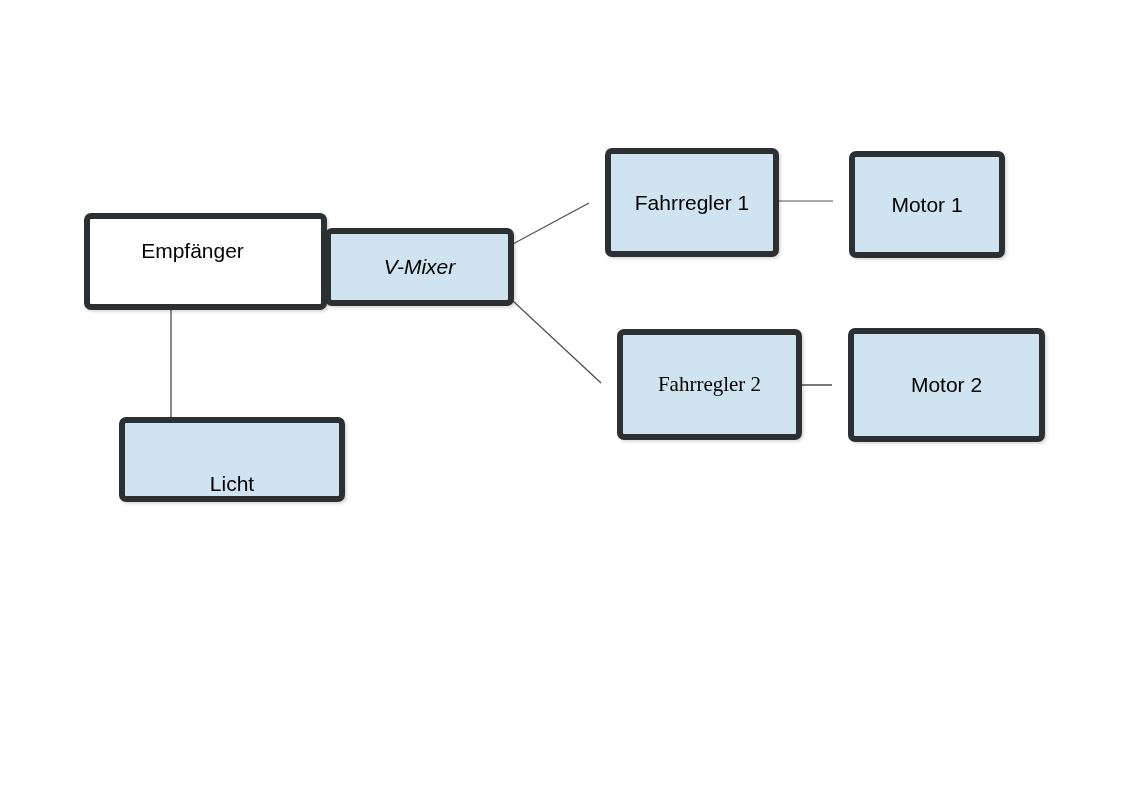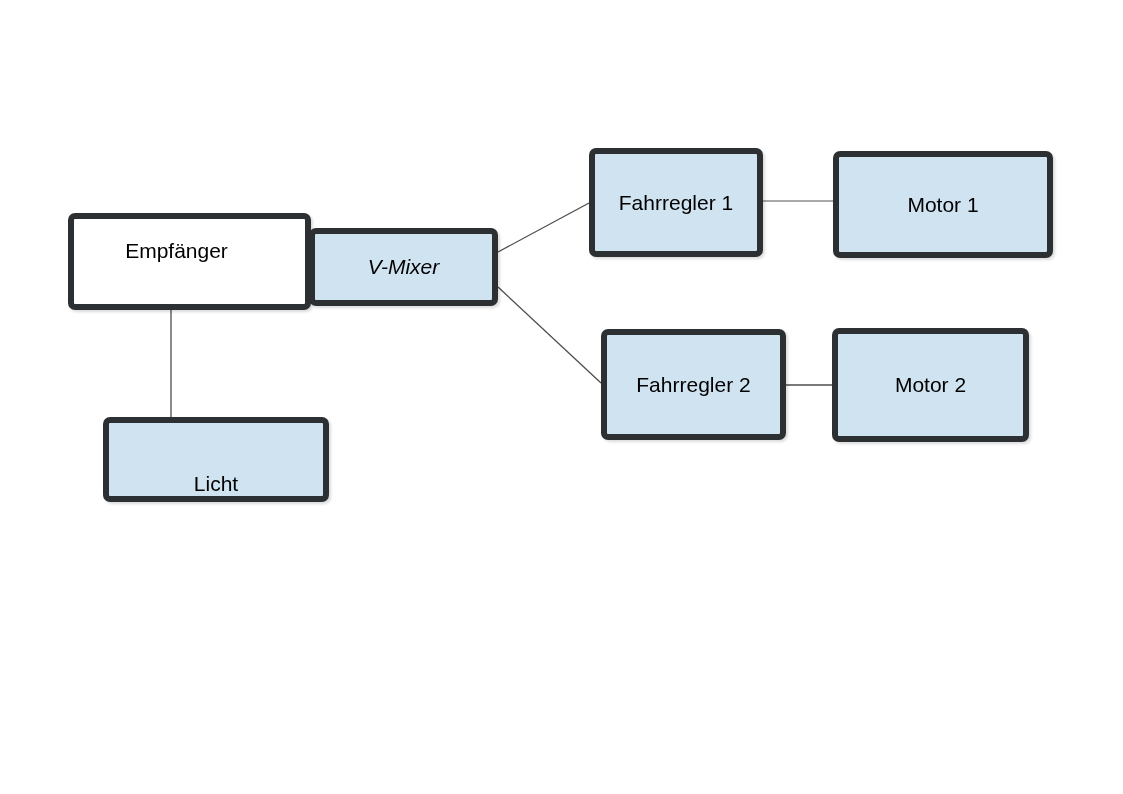--- a/index.html
+++ b/index.html
@@ -28,20 +28,21 @@
     border-radius: 7px;
     background: var(--node-fill, #d0e3f1);
     box-shadow: 2px 2px 3px rgba(0,0,0,0.14);
     display: flex;
     align-items: center;
     justify-content: center;
     color: #000000;
     font-size: 21px;
     line-height: 1.2;
     white-space: nowrap;
+    margin-left: 16px;
   }
   .node.white {
     background: var(--node-white-fill, #ffffff);
   }
   .node .label {
     display: block;
   }
   .node.offset-label .label {
     transform: translate(-13px, -11px);
   }
@@ -65,25 +66,25 @@
   </div>
 
   <div class="node" style="left:309px; top:228px; width:189px; height:78px;font-style:italic;">
     <span class="label">V-Mixer</span>
   </div>
 
   <div class="node" style="left:589px; top:148px; width:174px; height:109px;">
     <span class="label">Fahrregler 1</span>
   </div>
 
-  <div class="node" style="left:833px; top:151px; width:220px; height:107px;">
+  <div class="node" style="left:833px; top:151px; width:156px; height:107px;">
     <span class="label">Motor 1</span>
   </div>
 
-  <div class="node" style="left:601px; top:329px; width:185px; height:111px;">
+  <div class="node" style="left:601px; top:329px; width:185px; height:111px;font-family:Liberation Serif, serif;">
     <span class="label">Fahrregler 2</span>
   </div>
 
   <div class="node" style="left:832px; top:328px; width:197px; height:114px;align-items:center;">
     <span class="label">Motor 2</span>
   </div>
 
   <div class="node" style="left:103px; top:417px; width:226px; height:85px;align-items:flex-end;">
     <span class="label">Licht</span>
   </div>

